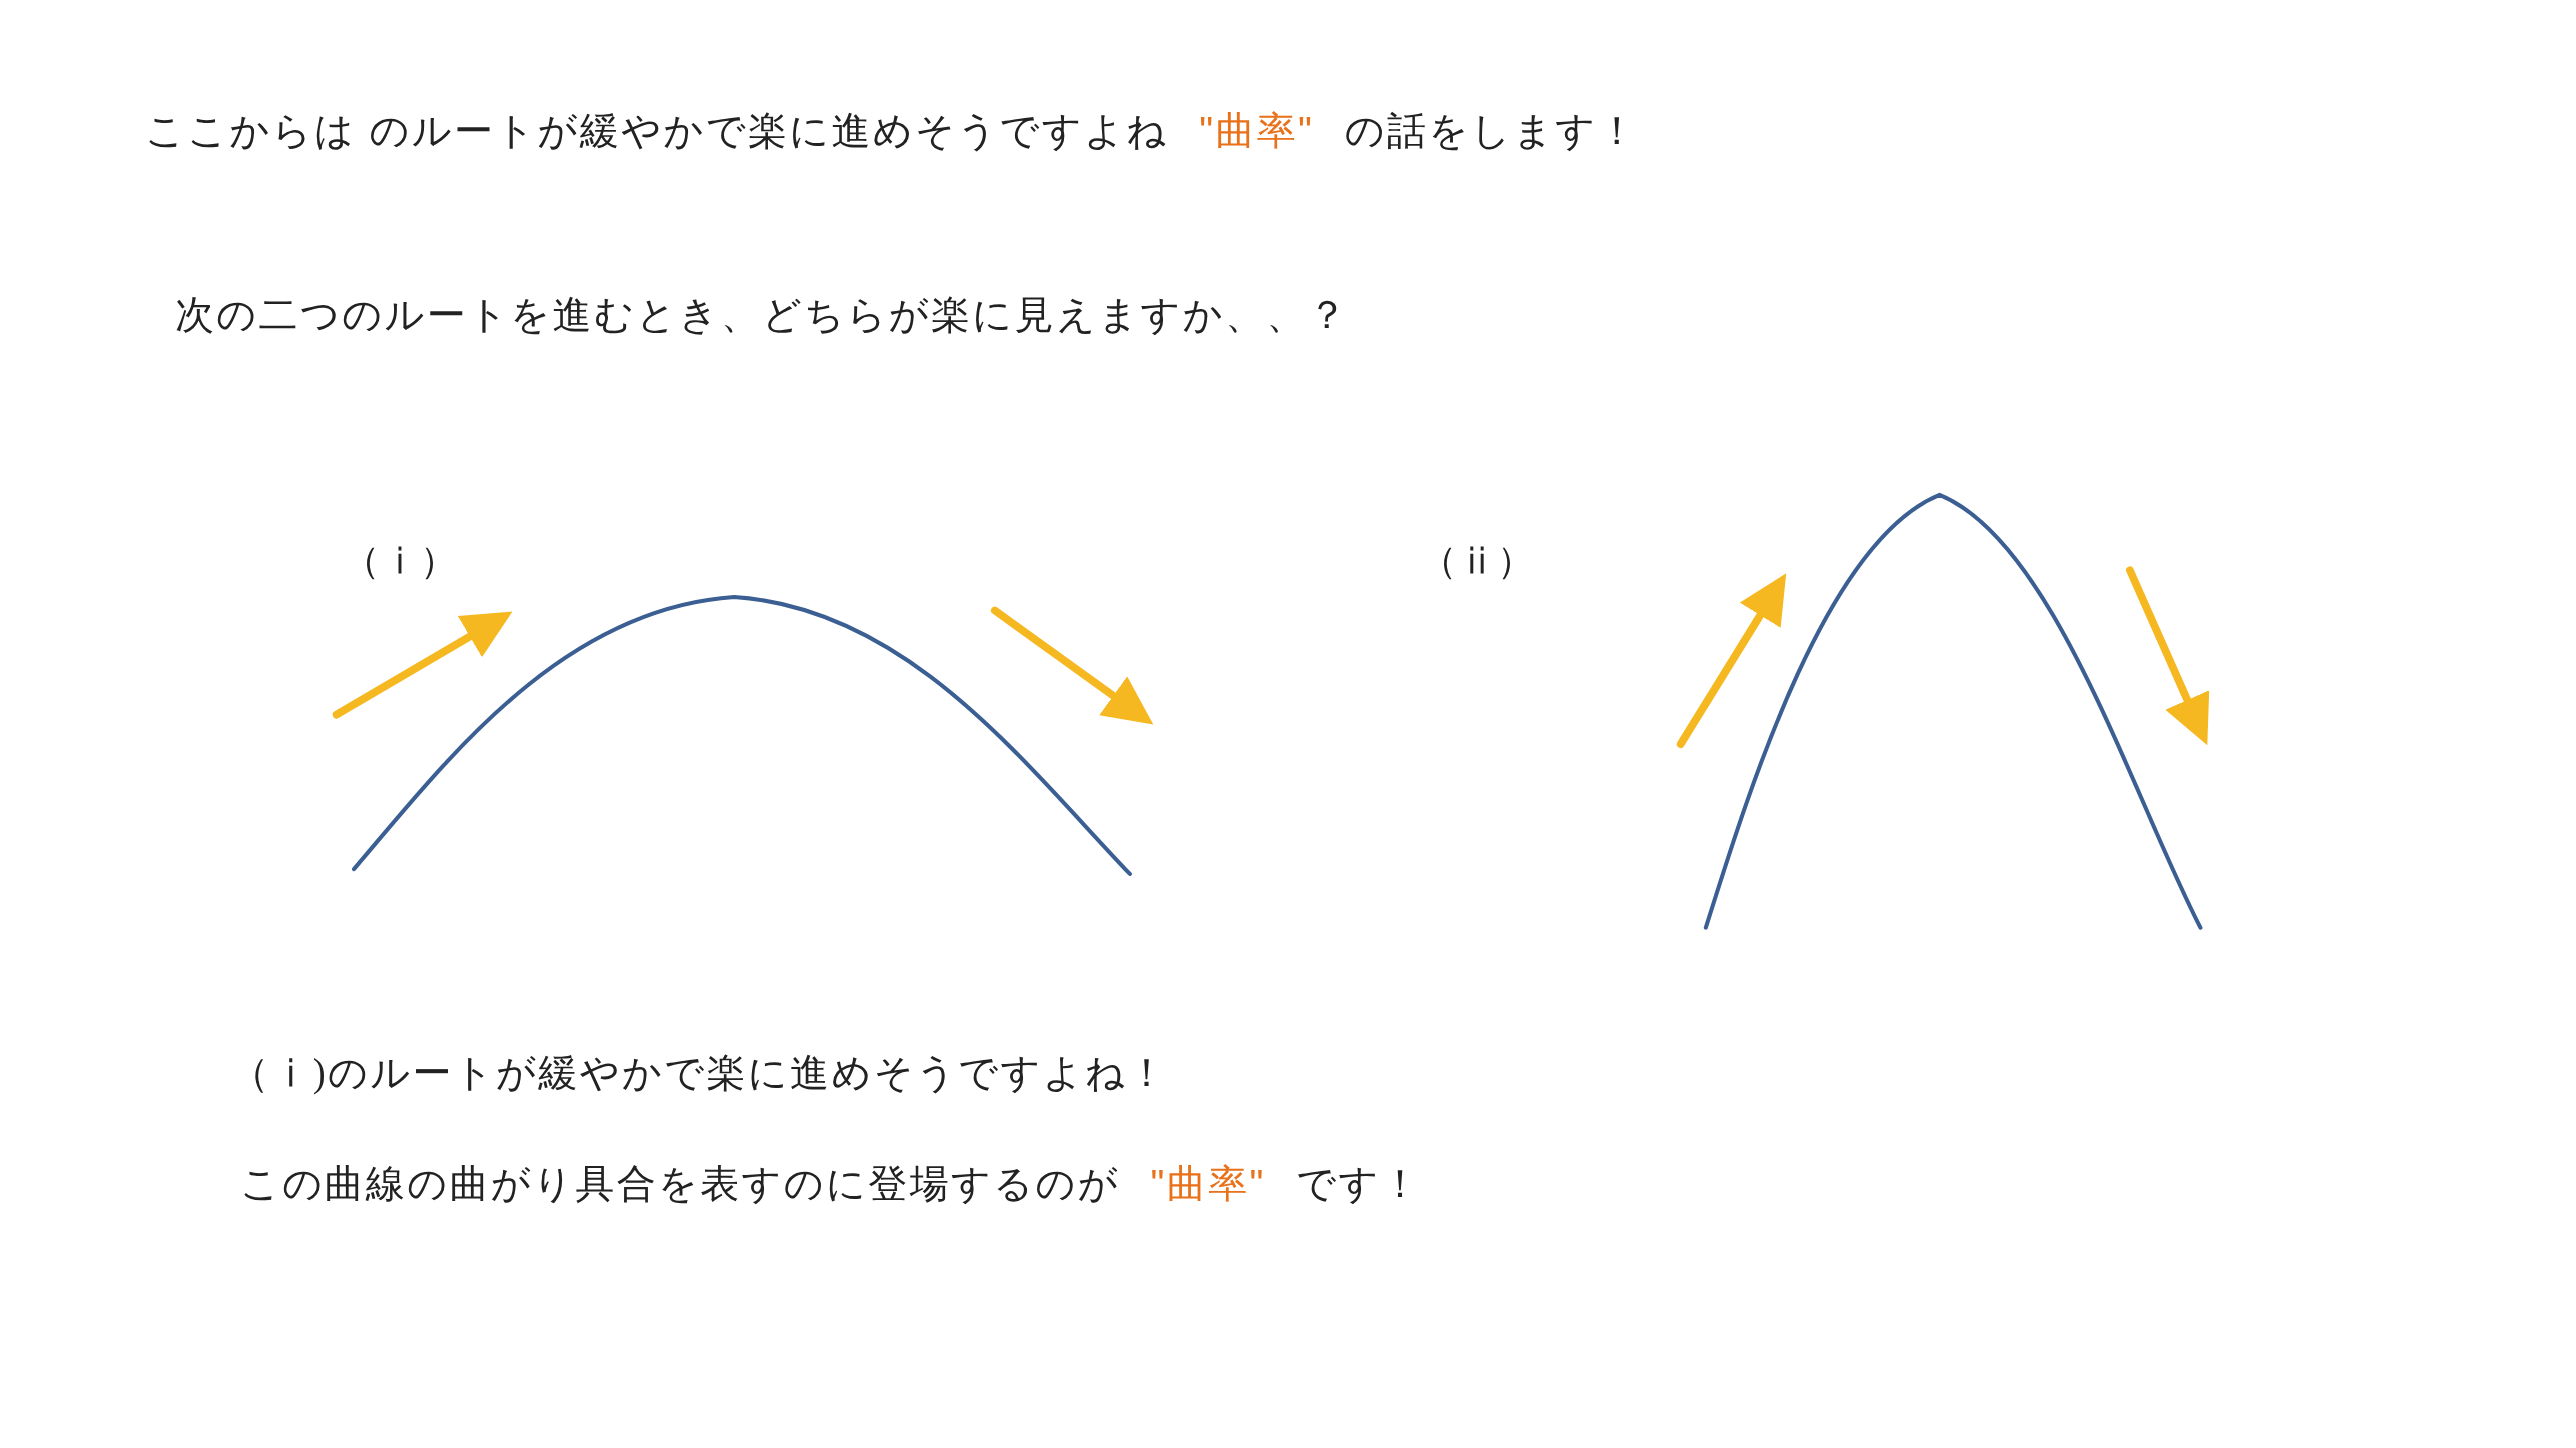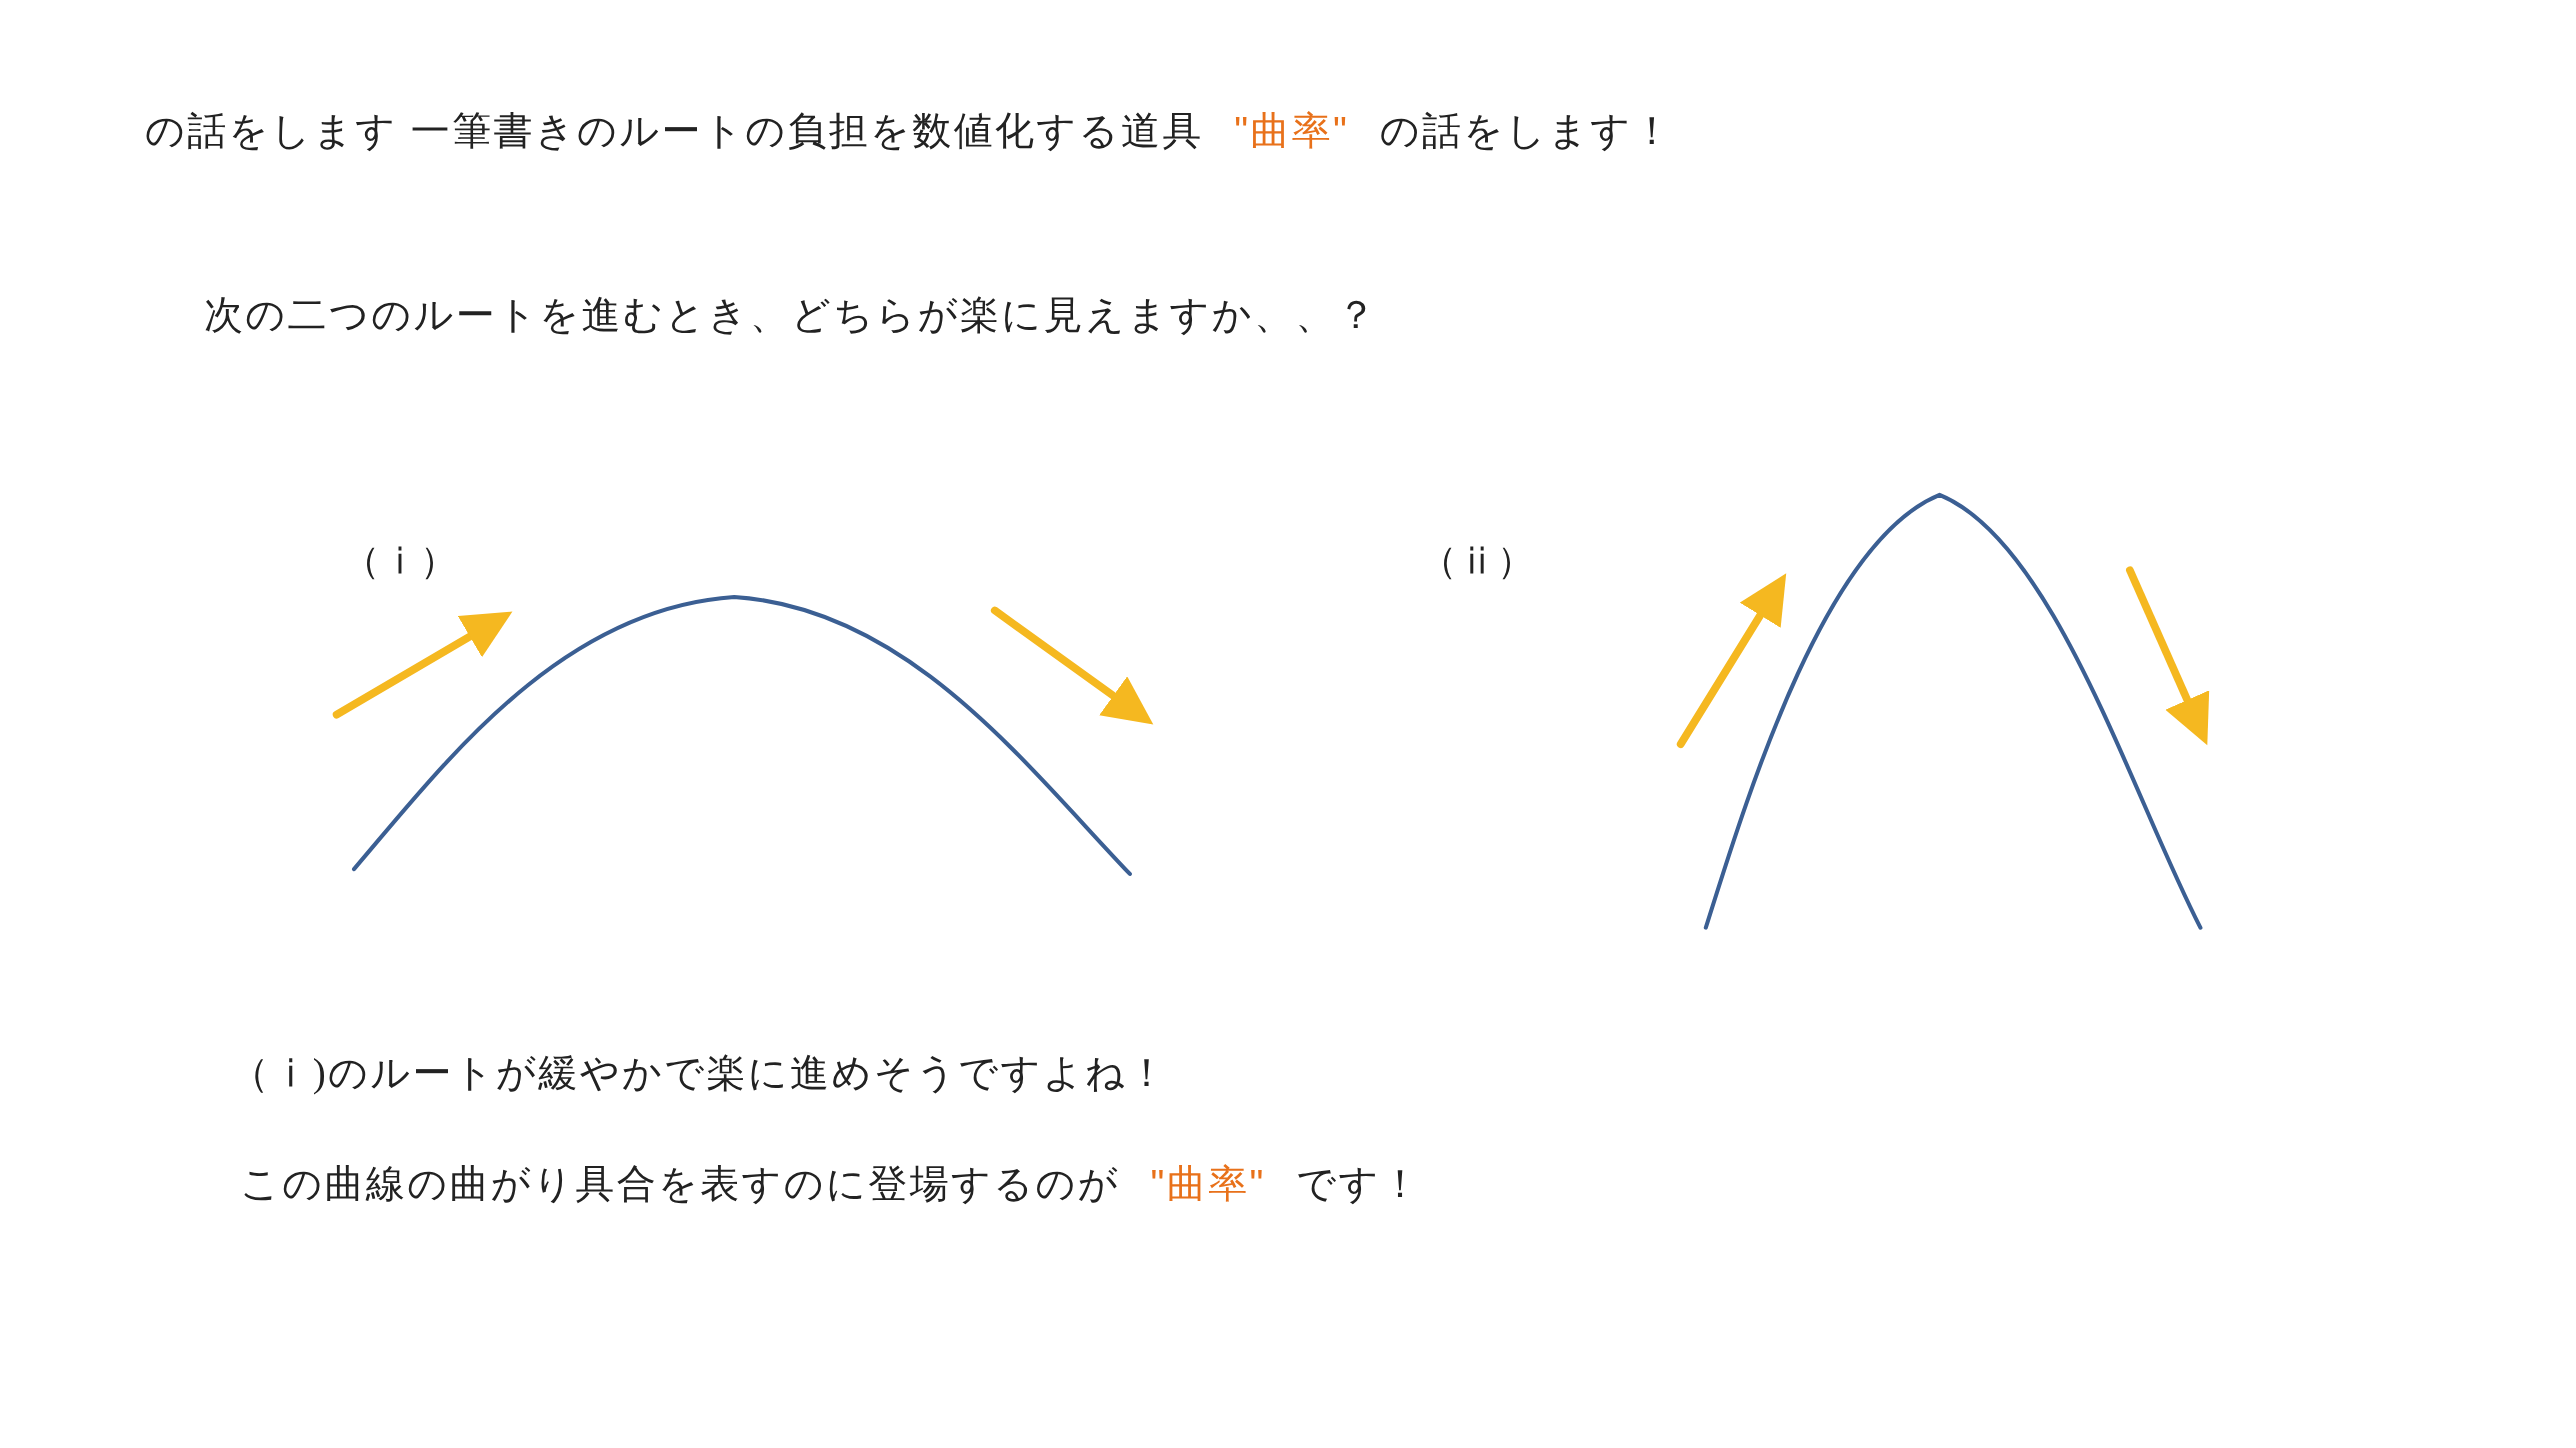--- a/index.html
+++ b/index.html
@@ -47,26 +47,26 @@
     position: absolute;
     overflow: visible;
   }
 </style>
 </head>
 <body>
 
 <div class="slide">
 
   <div class="text-line" style="left:145px; top:106px;">
-    <span>の話をします 一筆書きのルートの負担を数値化する道具</span>
+    <span>ここからは のルートが緩やかで楽に進めそうですよね</span>
     <span class="accent" style="margin:0 17.4px;">"曲率"</span>
     <span>の話をします！</span>
   </div>
 
-  <div class="text-line" style="left:204px; top:290px;text-align:center;">次の二つのルートを進むとき、どちらが楽に見えますか、、？</div>
+  <div class="text-line" style="left:175px; top:290px;text-align:center;">次の二つのルートを進むとき、どちらが楽に見えますか、、？</div>
 
   <div class="label-roman" style="left:343px; top:536px;">（ⅰ）</div>
 
   <svg class="curve-svg" style="left:319px; top:541px;" width="898" height="386" viewBox="0 0 930 400">
     <defs>
       <marker id="arrowhead-gold" markerWidth="9" markerHeight="9" refX="4.2" refY="3.1" orient="auto">
         <path d="M0,0 L6.4,3.1 L0,6.2 Z" fill="#f5b820"></path>
       </marker>
     </defs>
     <path d="M36 340 C 130 230, 250 70, 430 58 C 610 70, 730 230, 840 345" fill="none" stroke="#3b5f93" stroke-width="4.2" stroke-linecap="round"></path>

